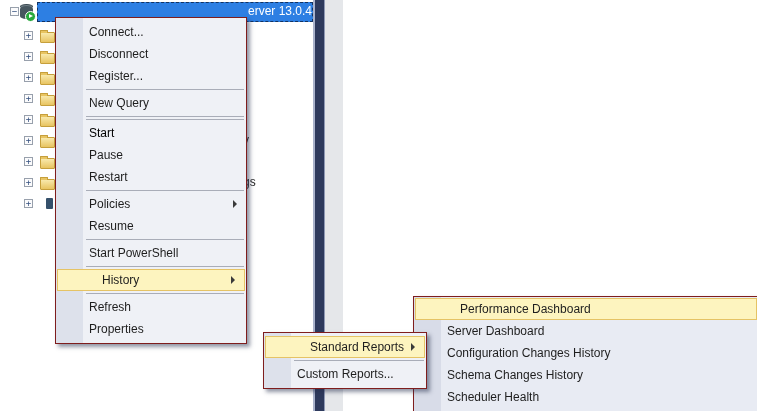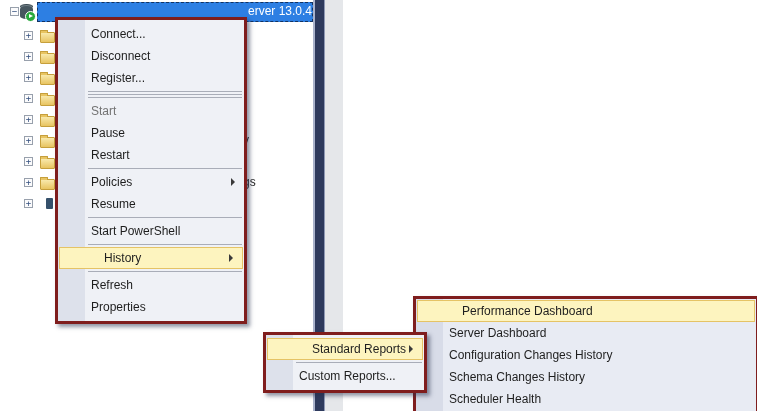--- a/index.html
+++ b/index.html
@@ -32,27 +32,27 @@
   .sel{position:absolute;left:37px;top:1px;width:276px;height:20px;background:#2D7FE3;
        border:1px dashed rgba(8,20,45,.7);box-sizing:border-box;color:#FFFFFF;overflow:hidden;text-decoration:underline;}
   .sel-frag{position:absolute;left:210px;top:1px;white-space:nowrap;}
   
   .strip{position:absolute;top:0;height:411px;}
   #split-hl{left:313px;width:2px;background:#A9B2CB;}
   #split{left:315px;width:9px;background:#2E3A5D;}
   #split-hr{left:324px;width:1px;background:#8F99B5;}
   #docmargin{left:325px;width:18px;background:#E5E7EA;}
   
-  .menu{position:absolute;background:#EFF1F6;border:3px solid #7f1d1d;box-sizing:border-box;
+  .menu{position:absolute;background:#EFF1F6;border:1px solid #7f1d1d;box-sizing:border-box;
         padding:3px 0;box-shadow:3px 3px 4px rgba(35,45,75,.5);}
   .menu .gutter{position:absolute;left:0;top:0;bottom:0;width:27px;background:#DDE1EB;}
   .menu.blue{background:#E8EBF3;}
   .menu.blue .gutter{background:#D8DCE8;}
   .mi{position:relative;height:22px;line-height:22px;padding-left:33px;white-space:nowrap;}
-  .mi.dis{color:#737373;}
+  .mi.dis{color:#000000;}
   .mi.hl{background:#FDF4BF;border:1px solid #E5C365;line-height:20px;margin:0 1px;
          padding-left:44px;box-sizing:border-box;}
   .arrow{position:absolute;right:9px;top:7px;width:0;height:0;border-left:4px solid #3A3A3A;
          border-top:4px solid transparent;border-bottom:4px solid transparent;}
   .mi.hl .arrow{top:6px;}
   .sep{height:1px;background:#A9ADB8;margin:2px 2px 2px 30px;}
   #menu1{left:55px;top:17px;width:192px;z-index:10;}
   #menu2{left:263px;top:332px;width:164px;z-index:11;}
   #menu3{left:413px;top:296px;width:346px;z-index:9;padding-top:1px;}
 </style>
@@ -119,20 +119,21 @@
   <div class="strip" id="split"></div>
   <div class="strip" id="split-hr"></div>
   <div class="strip" id="docmargin"></div>
 
   <div class="menu" id="menu1">
     <div class="gutter"></div>
     <div class="mi">Connect...</div>
     <div class="mi">Disconnect</div>
     <div class="mi">Register...</div>
     <div class="sep"></div>
+    <div class="mi">New Query</div>
     <div class="sep"></div>
     <div class="sep"></div>
     <div class="mi dis">Start</div>
     <div class="mi">Pause</div>
     <div class="mi">Restart</div>
     <div class="sep"></div>
     <div class="mi">
       <span>Policies</span>
       <span class="arrow"></span></div>
     <div class="mi">Resume</div>

